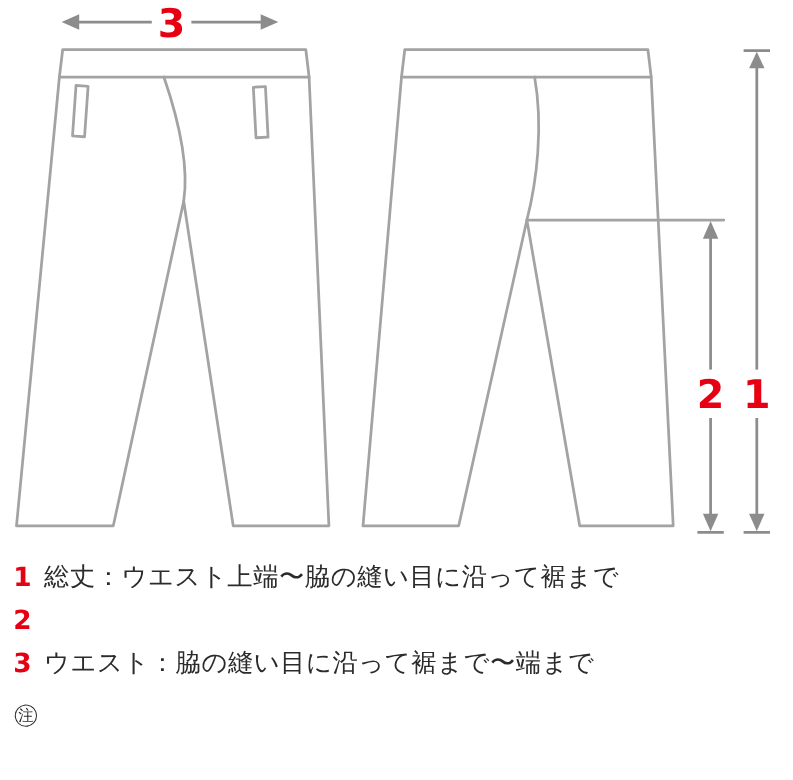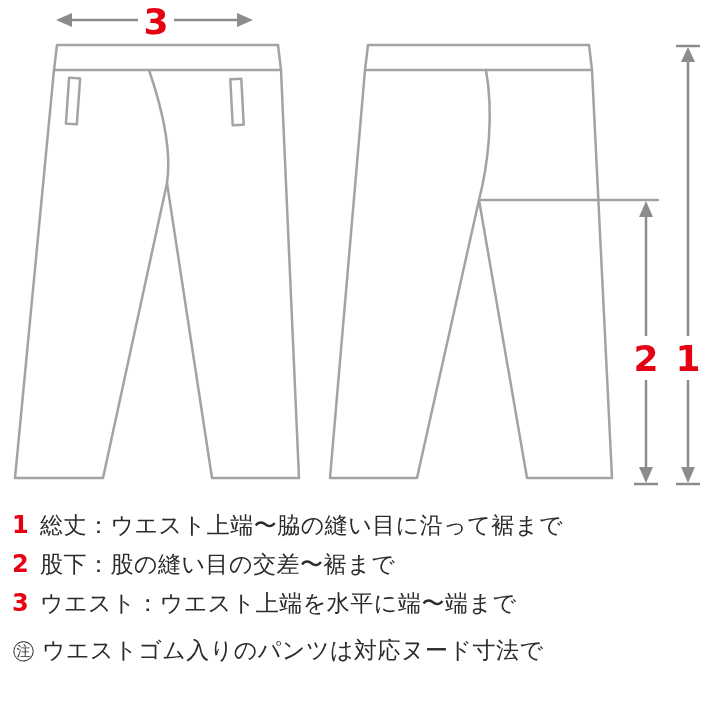--- a/index.html
+++ b/index.html
@@ -133,29 +133,28 @@
 
   <div class="legend">
 
     <div class="legend-row">
       <span class="legend-num">1</span>
       <span class="legend-text">総丈：ウエスト上端〜脇の縫い目に沿って裾まで</span>
     </div>
 
     <div class="legend-row">
       <span class="legend-num">2</span>
-      <span class="legend-text">股下：股の縫い目の交差〜裾まで</span>
     </div>
 
     <div class="legend-row">
       <span class="legend-num">3</span>
-      <span class="legend-text">ウエスト：ウエスト上端を水平に端〜端まで</span>
+      <span class="legend-text">ウエスト：脇の縫い目に沿って裾まで〜端まで</span>
     </div>
 
     <div class="note">
       <span class="note-mark">㊟</span>
       <span class="note-text">
-        <span>ウエストゴム入りのパンツは対応ヌード寸法で</span><br>
+        <br>
       </span>
     </div>
 
   </div>
 </div>
 
 </body></html>

